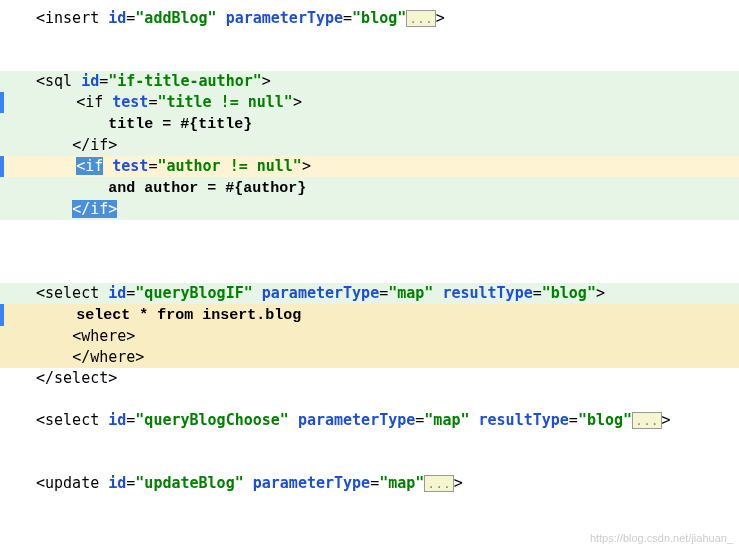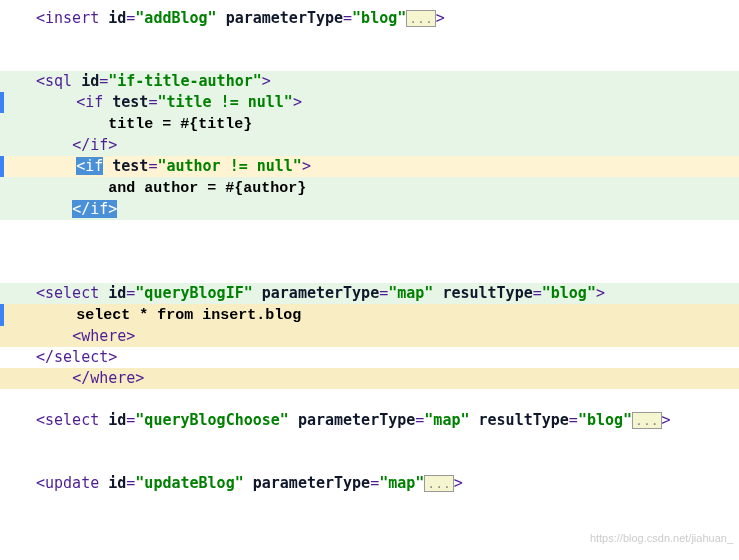--- a/index.html
+++ b/index.html
@@ -3,22 +3,22 @@
   <meta charset="utf-8">
   <style>
     * { margin: 0; padding: 0; box-sizing: border-box; }
     body { font-family: 'Consolas', 'Monaco', monospace; font-size: 15px; background: #fff; width: 739px; height: 560px; position: relative; overflow: hidden; }
     .editor { padding: 8px 0; line-height: 21px; }
     .line { white-space: pre; padding-left: 36px; }
     .line-hl-green { background: #e6f5e6; }
     .line-hl-yellow { background: #fef4d4; }
     .line-hl-orange { background: #f9edc4; }
     .line-gutter-blue { border-left: 4px solid #3b82f6; }
-    .tag { color: #4c1d95; }
-    .attr-name { color: #0f172a; font-weight: bold; }
+    .tag { color: #000000; }
+    .attr-name { color: #1d4ed8; font-weight: bold; }
     .attr-value { color: #008000; font-weight: bold; }
     .text-content { color: #000; font-weight: bold; font-family: Liberation Mono, monospace; }
     .fold-marker { background: #f5f5d0; border: 1px solid #999; color: #888; padding: 0 2px; font-size: 13px; }
     .sel { background: #4a90d9; color: #fff; }
     .sel .tag, .sel .attr-name, .sel .attr-value { color: #fff; }
     .watermark { position: absolute; bottom: 16px; right: 6px; color: #ccc; font-size: 11px; font-family: Arial; }
   </style>
 </head>
 <body>
 
@@ -32,21 +32,21 @@
   <div class="line line-hl-green">    <span class="tag">&lt;/if&gt;</span></div>
   <div class="line line-hl-yellow line-gutter-blue">    <span class="sel"><span class="tag">&lt;if</span></span> <span class="attr-name">test</span><span class="tag">=</span><span class="attr-value">"author != null"</span><span class="tag">&gt;</span></div>
   <div class="line line-hl-green">        <span class="text-content">and author = #{author}</span></div>
   <div class="line line-hl-green">    <span class="sel"><span class="tag">&lt;/if&gt;</span></span></div>
   <div class="line"> </div>
   <div class="line"> </div>
   <div class="line"> </div>
   <div class="line line-hl-green"><span class="tag">&lt;select</span> <span class="attr-name">id</span><span class="tag">=</span><span class="attr-value">"queryBlogIF"</span> <span class="attr-name">parameterType</span><span class="tag">=</span><span class="attr-value">"map"</span> <span class="attr-name">resultType</span><span class="tag">=</span><span class="attr-value">"blog"</span><span class="tag">&gt;</span></div>
   <div class="line line-hl-orange line-gutter-blue">    <span class="text-content">select * from insert.blog</span></div>
   <div class="line line-hl-orange">    <span class="tag">&lt;where&gt;</span></div>
+  <div class="line line-hl-orange">    <span class="tag">&lt;/where&gt;</span></div>
   <div class="line"><span class="tag">&lt;/select&gt;</span></div>
-  <div class="line line-hl-orange">    <span class="tag">&lt;/where&gt;</span></div>
   <div class="line"> </div>
   <div class="line"><span class="tag">&lt;select</span> <span class="attr-name">id</span><span class="tag">=</span><span class="attr-value">"queryBlogChoose"</span> <span class="attr-name">parameterType</span><span class="tag">=</span><span class="attr-value">"map"</span> <span class="attr-name">resultType</span><span class="tag">=</span><span class="attr-value">"blog"</span><span class="fold-marker">...</span><span class="tag">&gt;</span></div>
   <div class="line"> </div>
   <div class="line"> </div>
   <div class="line"><span class="tag">&lt;update</span> <span class="attr-name">id</span><span class="tag">=</span><span class="attr-value">"updateBlog"</span> <span class="attr-name">parameterType</span><span class="tag">=</span><span class="attr-value">"map"</span><span class="fold-marker">...</span><span class="tag">&gt;</span></div>
 </div>
 <div class="watermark">https://blog.csdn.net/jiahuan_</div>
 
 </body></html>

